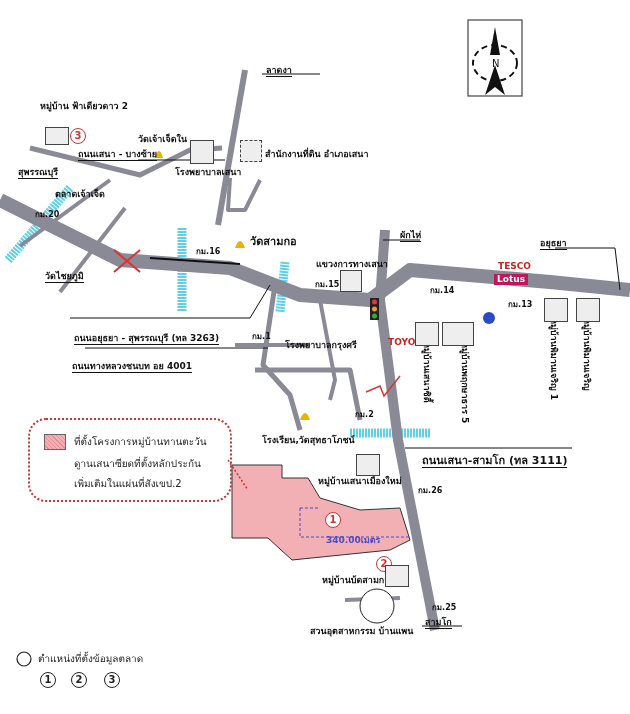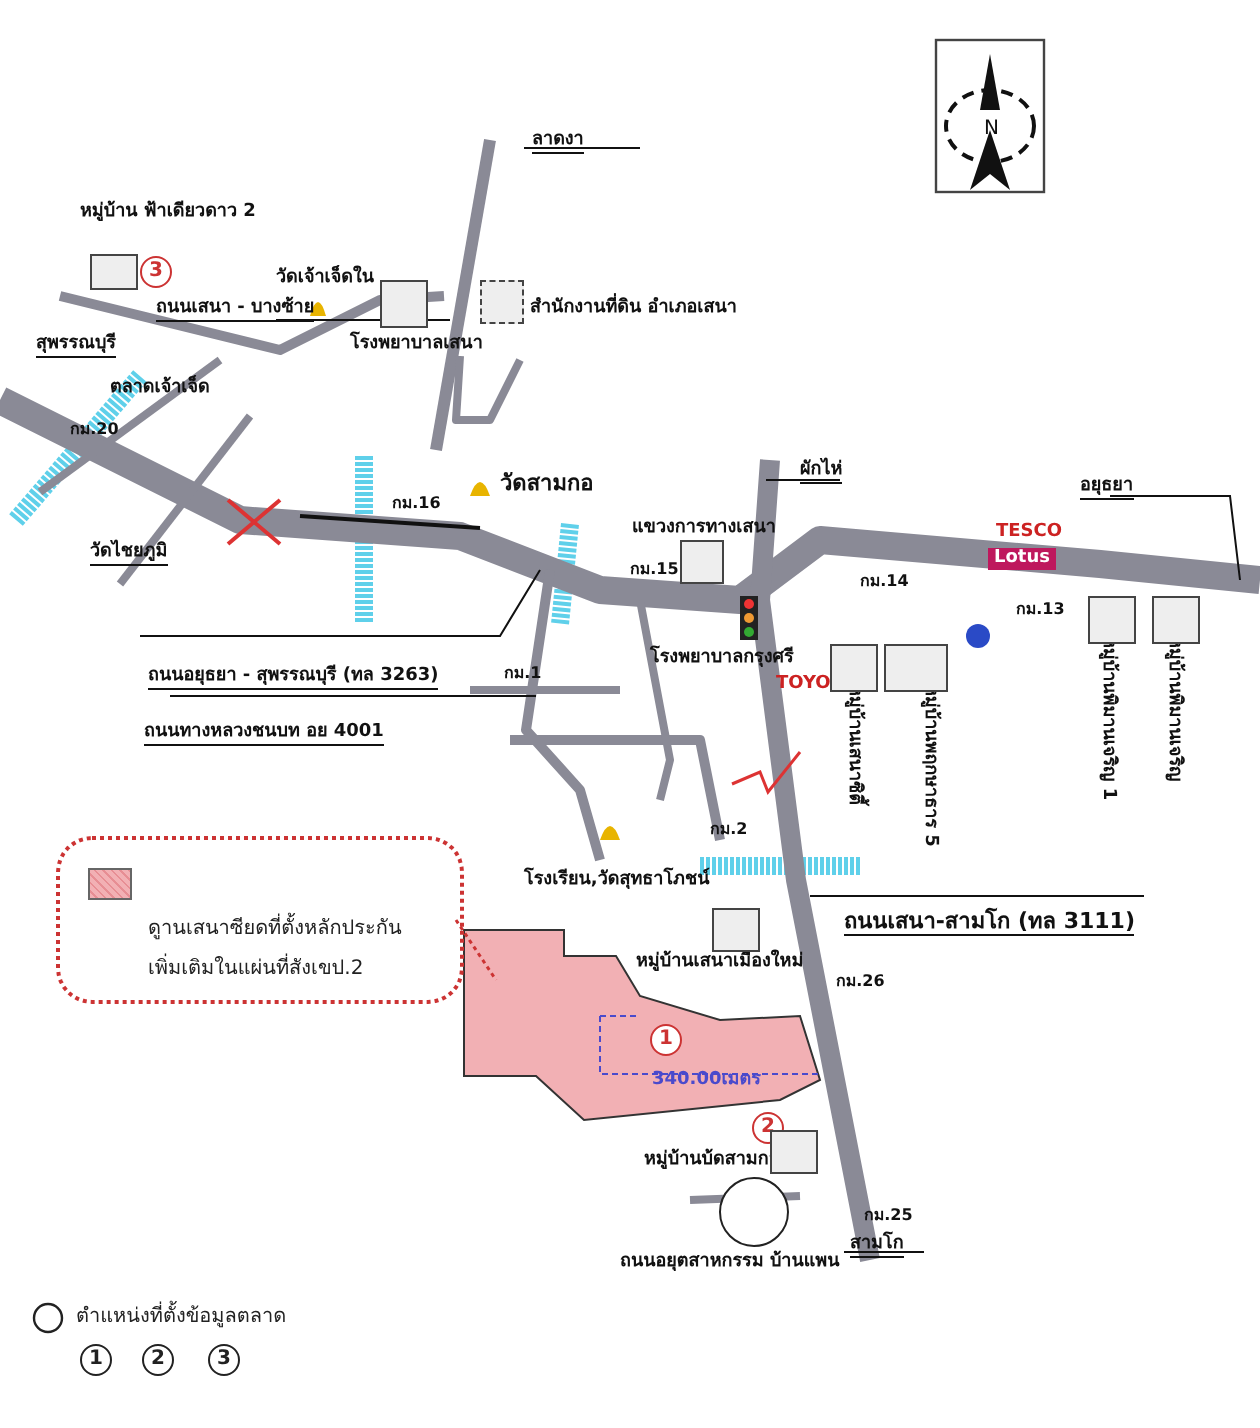--- a/index.html
+++ b/index.html
@@ -111,53 +111,54 @@
 <span class="lbl" style="left:316px;top:260px;">แขวงการทางเสนา</span>
 <span class="km" style="left:315px;top:278px;">กม.15</span>
 <span class="lbl u" style="left:400px;top:231px;">ผักไห่</span>
 <span class="lbl u" style="left:540px;top:239px;">อยุธยา</span>
 <span class="lbl" style="left:498px;top:262px;color:#c22;">TESCO</span>
 <span class="lbl" style="left:494px;top:274px;background:#be185d;color:#fff;padding:1px 3px;">Lotus</span>
 <span class="km" style="left:508px;top:270px;margin-top:28px;">กม.13</span>
 <span class="km" style="left:430px;top:284px;">กม.14</span>
 <span class="lbl u" style="left:74px;top:322px;margin-top:12px;">ถนนอยุธยา - สุพรรณบุรี (ทล 3263)</span>
 <span class="km" style="left:252px;top:330px;">กม.1</span>
-<span class="lbl" style="left:285px;top:325px;margin-left:40px;">โรงพยาบาลกรุงศรี</span>
+<span class="lbl" style="left:285px;top:341px;">โรงพยาบาลกรุงศรี</span>
 <span class="lbl u" style="left:72px;top:362px;">ถนนทางหลวงชนบท อย 4001</span>
 <span class="lbl" style="left:388px;top:338px;color:#c22;">TOYOTA</span>
 <span class="vlbl" style="left:420px;top:342px;">หมู่บ้านเสนาซิตี้</span>
 <span class="vlbl" style="left:458px;top:342px;">หมู่บ้านพฤกษาธาร 5</span>
 <span class="vlbl" style="left:547px;top:318px;">หมู่บ้านพิมานเจริญ 1</span>
 <span class="vlbl" style="left:580px;top:318px;">หมู่บ้านพิมานเจริญ</span>
 <span class="km" style="left:355px;top:408px;">กม.2</span>
 <span class="lbl" style="left:262px;top:436px;">โรงเรียน,วัดสุทธาโภชน์</span>
 <span class="lbl" style="left:318px;top:477px;">หมู่บ้านเสนาเมืองใหม่</span>
 <span class="lbl u big" style="left:422px;top:455px;">ถนนเสนา-สามโก (ทล 3111)</span>
 <span class="km" style="left:418px;top:484px;">กม.26</span>
 <span class="num-circle" style="left:325px;top:512px;">1</span>
 <span class="lbl" style="left:326px;top:536px;color:#4a4acc;">340.00เมตร</span>
 <span class="num-circle" style="left:376px;top:556px;">2</span>
 <span class="lbl" style="left:322px;top:576px;">หมู่บ้านบ้ดสามกอ</span>
 <span class="km" style="left:432px;top:601px;">กม.25</span>
-<span class="lbl" style="left:310px;top:627px;">ถนนอยุตสาหกรรม บ้านแพน</span>
+<span class="lbl" style="left:310px;top:627px;">สวนอุตสาหกรรม บ้านแพน</span>
 <span class="lbl u" style="left:425px;top:618px;">สามโก</span>
 
 <div class="icon-box" style="left:45px;top:127px;width:22px;height:16px;"></div>
 <div class="icon-box" style="left:190px;top:140px;width:22px;height:22px;"></div>
 <div class="icon-box" style="left:240px;top:140px;width:20px;height:20px;border-style:dashed;"></div>
 <div class="icon-box" style="left:340px;top:270px;width:20px;height:20px;"></div>
 <div class="icon-box" style="left:415px;top:322px;width:22px;height:22px;"></div>
 <div class="icon-box" style="left:442px;top:322px;width:30px;height:22px;"></div>
 <div class="icon-box" style="left:544px;top:298px;width:22px;height:22px;"></div>
 <div class="icon-box" style="left:576px;top:298px;width:22px;height:22px;"></div>
 <div class="icon-box" style="left:356px;top:454px;width:22px;height:20px;"></div>
 <div class="icon-box" style="left:385px;top:565px;width:22px;height:20px;"></div>
 
 <div class="callout">
   <div class="swatch"></div>
+  <span class="t" style="top:14px;">ที่ตั้งโครงการหมู่บ้านทานตะวัน</span>
   <span class="t" style="top:36px;">ดูานเสนาซียดที่ตั้งหลักประกัน</span>
   <span class="t" style="top:56px;">เพิ่มเติมในแผ่นที่สังเขป.2</span>
 </div>
 
 <span class="legend-text" style="left:38px;top:648px;">ตำแหน่งที่ตั้งข้อมูลตลาด</span>
 <span class="legend-num" style="left:40px;top:672px;">1</span>
 <span class="legend-num" style="left:71px;top:672px;">2</span>
 <span class="legend-num" style="left:104px;top:672px;">3</span>
 
 </body></html>

